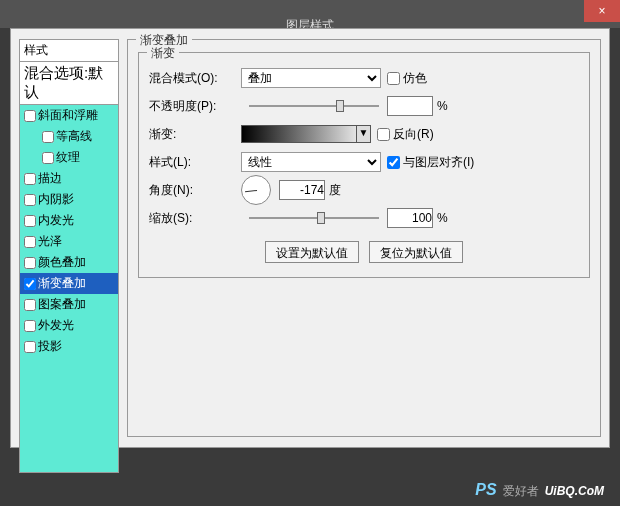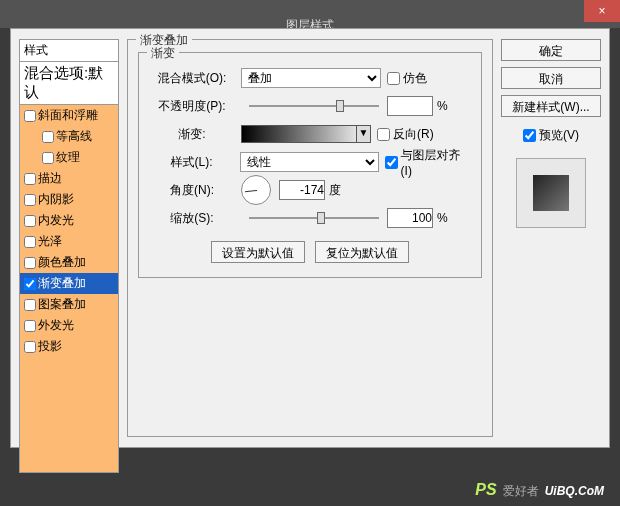--- a/index.html
+++ b/index.html
@@ -4,30 +4,30 @@
 <style>
 * { box-sizing: border-box; margin: 0; padding: 0; font-family: "Microsoft YaHei", SimSun, sans-serif; font-size: 12px; }
 body { background: #3a3a3a; width: 620px; height: 506px; overflow: hidden; position: relative; }
 .titlebar { height: 28px; background: #535353; position: relative; color: #ddd; }
 .titlebar .title { position: absolute; left: 50%; transform: translateX(-50%); top: 17px; text-decoration: underline; }
 .close-btn { position: absolute; right: 0; top: 0; width: 36px; height: 22px; background: #c94f48; color: #fff; text-align: center; line-height: 20px; font-size: 14px; cursor: pointer; }
 .dialog-body { background: #f0f0f0; margin: 0 10px 0 10px; height: 420px; border: 1px solid #999; display: flex; padding: 10px 8px; gap: 8px; position: relative; }
 .left-panel { width: 100px; }
 .left-header { background: #fff; border: 1px solid #999; padding: 2px 4px; font-size: 12px; }
 .left-sub { background: #fff; border: 1px solid #999; border-top: none; padding: 2px 4px; font-size: 15px; }
-.style-list { border: 1px solid #999; border-top: none; background: #fdba74; height: 368px; }
+.style-list { border: 1px solid #999; border-top: none; background: #5eead4; height: 368px; }
 .style-item { padding: 2px 4px; display: flex; align-items: center; gap: 2px; }
 .style-item.indent { padding-left: 22px; }
 .style-item.selected { background: #1e5fbf; color: #fff; }
 .style-item input[type=checkbox] { width: 12px; height: 12px; }
 .center-panel { flex: 1; border: 1px solid #999; position: relative; padding: 4px 10px; }
 .group-label { position: absolute; top: -8px; left: 8px; background: #f0f0f0; padding: 0 4px; font-size: 12px; color: #333; }
 .inner-group { border: 1px solid #999; margin-top: 8px; padding: 8px 10px 14px 10px; position: relative; }
 .row { display: flex; align-items: center; margin: 6px 0; height: 22px; }
-.row .lbl { width: 86px; text-align: center; margin-right: 6px; }
+.row .lbl { width: 86px; text-align: left; margin-right: 6px; }
 .row select { height: 20px; border: 1px solid #999; background: #fff; padding: 0 2px; }
 .row select.wide { width: 140px; }
 .row input[type=text] { height: 20px; border: 1px solid #7a7a7a; text-align: center; background: #fff; }
 .row input[type=text].num { width: 46px; text-align: right; }
 .row .pct { margin-left: 4px; }
 .slider { margin: 0 8px; position: relative; height: 10px; flex: 0 0 130px; }
 .slider .track { position: absolute; top: 4px; left: 0; right: 0; height: 2px; background: #999; }
 .slider .thumb { position: absolute; top: -1px; width: 8px; height: 12px; background: #ddd; border: 1px solid #666; }
 .check-row { display: flex; align-items: center; gap: 3px; margin-left: 6px; }
 .check-row input { width: 13px; height: 13px; }
@@ -36,21 +36,21 @@
 .angle-ctrl { width: 30px; height: 30px; border: 1px solid #888; border-radius: 50%; background: #fff; position: relative; margin-right: 8px; }
 .angle-ctrl .needle { position: absolute; width: 12px; height: 1px; background: #333; left: 15px; top: 14px; transform-origin: left center; transform: rotate(174deg); }
 .btns-row { display: flex; gap: 10px; justify-content: center; margin-top: 12px; }
 .btns-row button, .right-panel button { background: #f5f5f5; border: 1px solid #888; padding: 3px 10px; cursor: pointer; min-width: 90px; height: 22px; }
 .right-panel { width: 100px; display: flex; flex-direction: column; gap: 6px; align-items: stretch; }
 .right-panel button { width: 100%; }
 .preview-check { display: flex; align-items: center; justify-content: center; gap: 3px; margin-top: 4px; }
 .preview-box { width: 70px; height: 70px; border: 1px solid #aaa; background: #e8e8e8; margin: 8px auto 0 auto; display: flex; align-items: center; justify-content: center; }
 .preview-inner { width: 36px; height: 36px; background: linear-gradient(135deg, #222, #777); }
 .watermark { position: absolute; bottom: 6px; right: 16px; color: #fff; font-size: 18px; font-style: italic; font-weight: bold; display: flex; align-items: baseline; gap: 6px; }
-.watermark .ps { color: #bef264; font-size: 16px; }
+.watermark .ps { color: #7dd3fc; font-size: 16px; }
 .watermark .cn { color: #aaa; font-size: 12px; font-style: normal; font-weight: normal; }
 .opacity-val { background: #1e5fbf; color: #fff; }
 </style>
 </head>
 <body>
 
 <div class="titlebar">
   <span class="title">图层样式</span>
   <div class="close-btn">
     <span>×</span>
@@ -177,32 +177,20 @@
         <span class="pct">%</span>
       </div>
 
       <div class="btns-row">
         <button>设置为默认值</button>
         <button>复位为默认值</button>
       </div>
     </div>
   </div>
 
-  <div class="right-panel">
-    <button>确定</button>
-    <button>取消</button>
-    <button>新建样式(W)...</button>
-    <label class="preview-check">
-      <input type="checkbox" checked="" style="">
-      <span>预览(V)</span>
-    </label>
-    <div class="preview-box">
-      <div class="preview-inner"></div>
-    </div>
-  </div>
 
 </div>
 
 <div class="watermark">
   <span class="ps">PS</span>
   <span class="cn">爱好者</span>
   <span>UiBQ.CoM</span>
 </div>
 
 </body></html>

